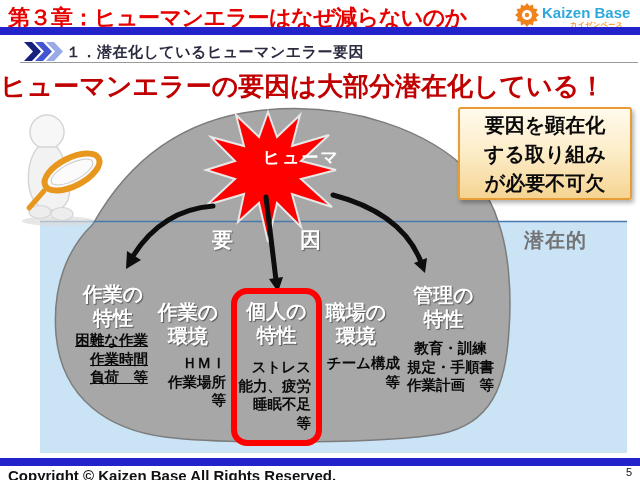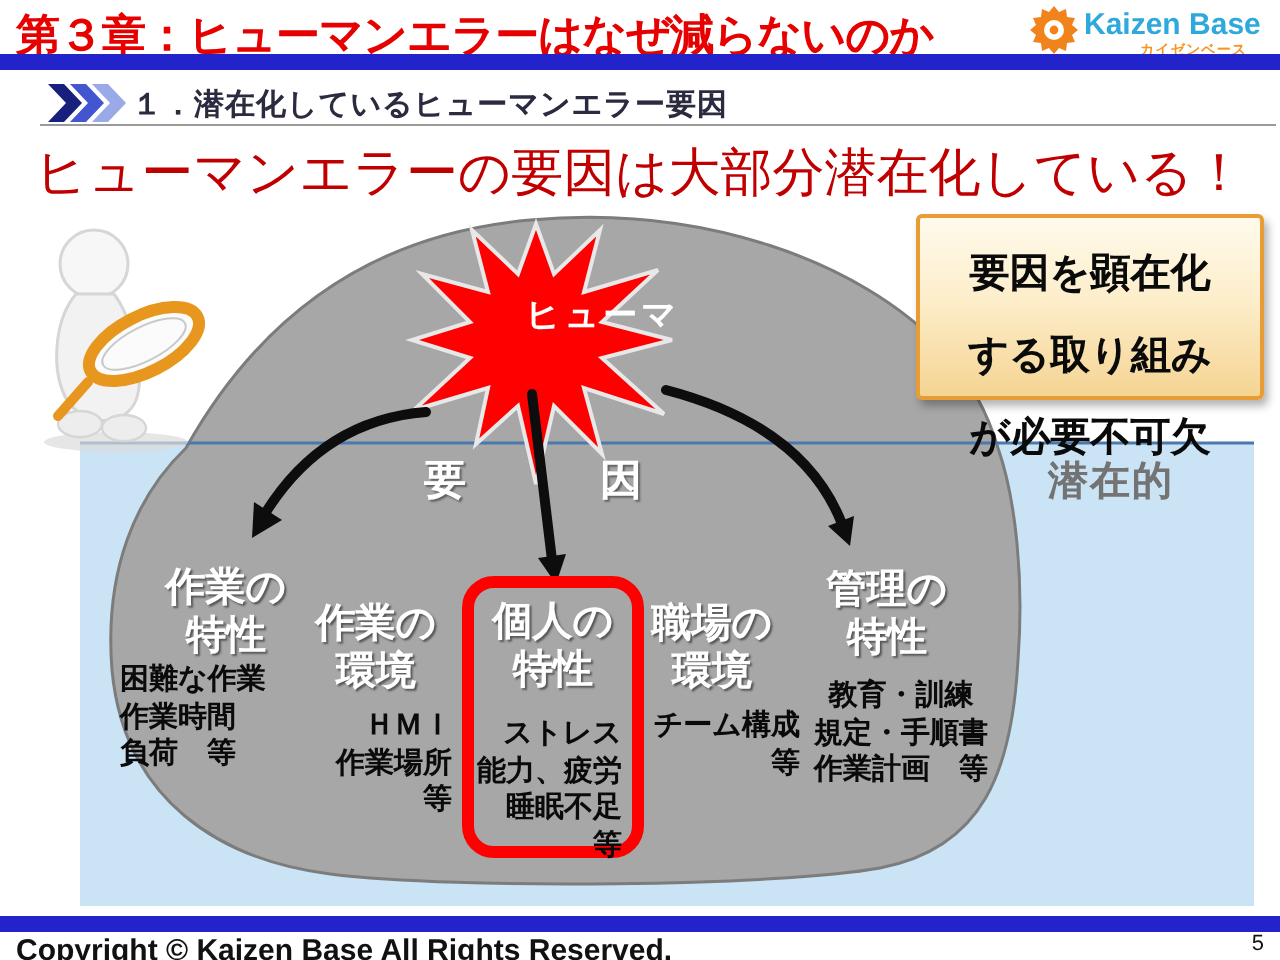--- a/index.html
+++ b/index.html
@@ -15,51 +15,51 @@
   .logo{position:absolute;right:6px;top:2px;width:120px;height:27px;}
   .logo-name{position:absolute;left:28px;top:2px;font-size:15px;font-weight:bold;color:#2fa8dc;white-space:nowrap;}
   .logo-sub{position:absolute;left:56px;top:18px;font-size:7px;font-weight:bold;color:#f7941d;letter-spacing:.5px;white-space:nowrap;}
   .bar-top{position:absolute;left:0;top:27px;width:640px;height:8px;background:#2323cc;}
   .bar-bottom{position:absolute;left:0;top:458px;width:640px;height:8px;background:#2323cc;}
   
   .chevrons{position:absolute;left:24px;top:42px;}
   .sec-title{position:absolute;left:66px;top:43px;font-size:15px;font-weight:bold;color:#2b2b40;letter-spacing:.5px;white-space:nowrap;}
   .sec-rule{position:absolute;left:20px;top:62px;width:618px;height:1px;background:#9a9a9a;}
   
-  .headline{position:absolute;left:0;top:69px;width:640px;text-align:center;
-    font-size:26px;font-weight:normal;color:#c00000;white-space:nowrap;}
+  .headline{position:absolute;left:0;top:69px;width:640px;text-align:left;
+    font-size:26px;font-weight:bold;color:#c00000;white-space:nowrap;}
   
   .callout{
     position:absolute;left:458px;top:107px;width:174px;height:93px;box-sizing:border-box;
     border:2px solid #e89c35;border-radius:3px;
     background:linear-gradient(#fffaec 0%,#fdeecb 45%,#f5d493 100%);
     box-shadow:2px 3px 4px rgba(0,0,0,.3);
     text-align:center;padding-top:2px;
   }
-  .callout div{font-size:20px;font-weight:bold;color:#0a0a0a;line-height:29px;white-space:nowrap;margin-top:12px;}
+  .callout div{font-size:20px;font-weight:bold;color:#0a0a0a;line-height:29px;white-space:nowrap;}
   
   .shapes{position:absolute;left:0;top:0;width:640px;height:480px;}
   
   .burst-text{position:absolute;left:220px;top:147px;width:120px;text-align:right;
     font-size:17px;font-weight:bold;color:#ffffff;line-height:21px;letter-spacing:2px;white-space:nowrap;}
   .cause{position:absolute;top:226px;font-size:21px;font-weight:bold;color:#ffffff;
     text-shadow:1px 1px 1px rgba(50,50,50,.6);}
   .cause-left{left:212px;}
   .cause-right{left:300px;}
   .latent{position:absolute;left:524px;top:227px;width:84px;font-size:20px;font-weight:bold;color:#737373;letter-spacing:1px;}
   .grp{position:absolute;text-align:center;}
   .grp-title{font-size:20px;font-weight:bold;color:#ffffff;line-height:23.5px;
     text-shadow:1px 1px 1px rgba(45,45,45,.65);white-space:nowrap;}
   .grp-items{font-size:14.5px;font-weight:bold;color:#0a0a0a;line-height:18.5px;white-space:nowrap;}
   .grp1{left:60px;top:283px;width:88px;}
   .grp1 .grp-title{padding-left:18px;}
-  .grp1 .grp-items{margin-top:1px;text-align:left;}
+  .grp1 .grp-items{margin-top:1px;text-align:right;text-decoration:underline;}
   .grp2{left:148px;top:301px;width:80px;}
   .grp2 .grp-items{margin-top:6px;text-align:right;padding-right:2px;}
-  .grp3{left:231px;top:288px;width:91px;height:141px;box-sizing:border-box;
+  .grp3{left:231px;top:288px;width:91px;height:158px;box-sizing:border-box;
     border:6px solid #ff0000;border-radius:16px;padding-top:6px;}
   .grp3 .grp-items{margin-top:11px;text-align:right;padding-right:5px;}
   .grp4{left:312px;top:301px;width:88px;}
   .grp4 .grp-items{margin-top:6px;text-align:right;}
   .grp5{left:394px;top:284px;width:113px;}
   .grp5 .grp-title{padding-right:14px;}
   .grp5 .grp-items{margin-top:8px;}
   
   .copyright{position:absolute;left:8px;top:467px;font-size:15px;font-weight:bold;color:#111;}
   .page-num{position:absolute;right:8px;top:466px;font-size:11px;color:#111;}

